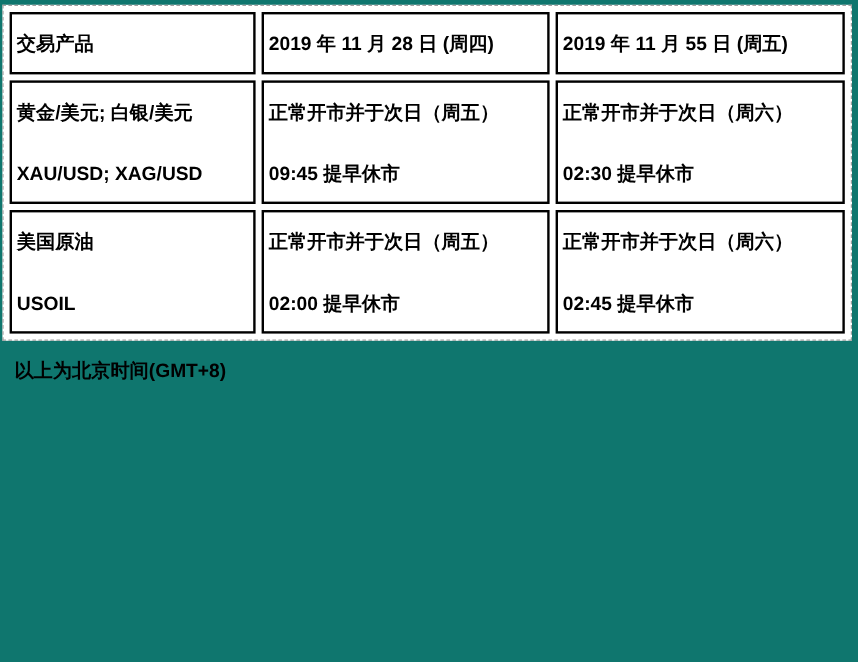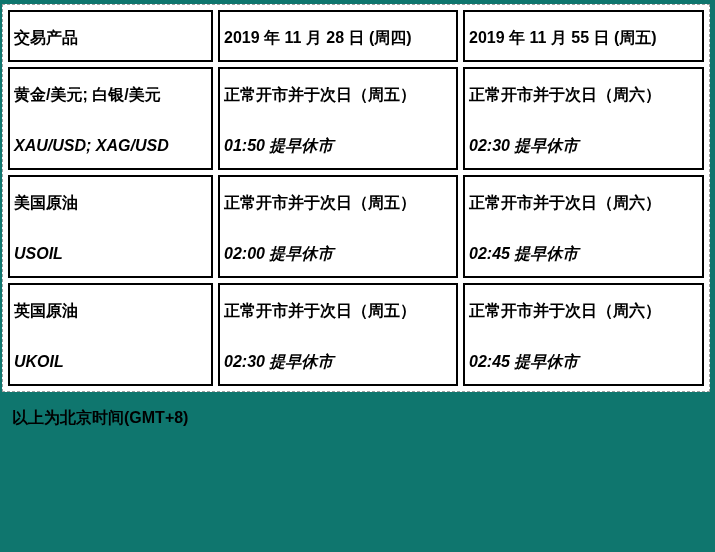--- a/index.html
+++ b/index.html
@@ -37,21 +37,20 @@
   table.schedule p {
     margin: 0;
     font-size: 16px;
     line-height: 26px;
     font-weight: bold;
     white-space: nowrap;
     color: #000000;
   }
   table.schedule p.second {
     margin-top: 25px;
-    font-style: italic;
   }
   .footnote {
     margin: 13px 0 0 10px;
     font-size: 16px;
     line-height: 26px;
     font-weight: bold;
     color: #000000;
   }
 </style>
 </head>
@@ -79,21 +78,21 @@
           </td>
         </tr>
 
         <tr>
           <td>
             <p>黄金/美元; 白银/美元</p>
             <p class="second">XAU/USD; XAG/USD</p>
           </td>
           <td>
             <p>正常开市并于次日（周五）</p>
-            <p class="second">01:50 提早休市</p>
+            <p class="second">09:45 提早休市</p>
           </td>
           <td>
             <p>正常开市并于次日（周六）</p>
             <p class="second">02:30 提早休市</p>
           </td>
         </tr>
 
         <tr>
           <td>
             <p>美国原油</p>
@@ -102,33 +101,19 @@
           <td>
             <p>正常开市并于次日（周五）</p>
             <p class="second">02:00 提早休市</p>
           </td>
           <td>
             <p>正常开市并于次日（周六）</p>
             <p class="second">02:45 提早休市</p>
           </td>
         </tr>
 
-        <tr>
-          <td>
-            <p>英国原油</p>
-            <p class="second">UKOIL</p>
-          </td>
-          <td>
-            <p>正常开市并于次日（周五）</p>
-            <p class="second">02:30 提早休市</p>
-          </td>
-          <td>
-            <p>正常开市并于次日（周六）</p>
-            <p class="second">02:45 提早休市</p>
-          </td>
-        </tr>
 
       </tbody>
     </table>
 
     <p class="footnote">以上为北京时间(GMT+8)</p>
   </div>
 </div>
 
 </body></html>

